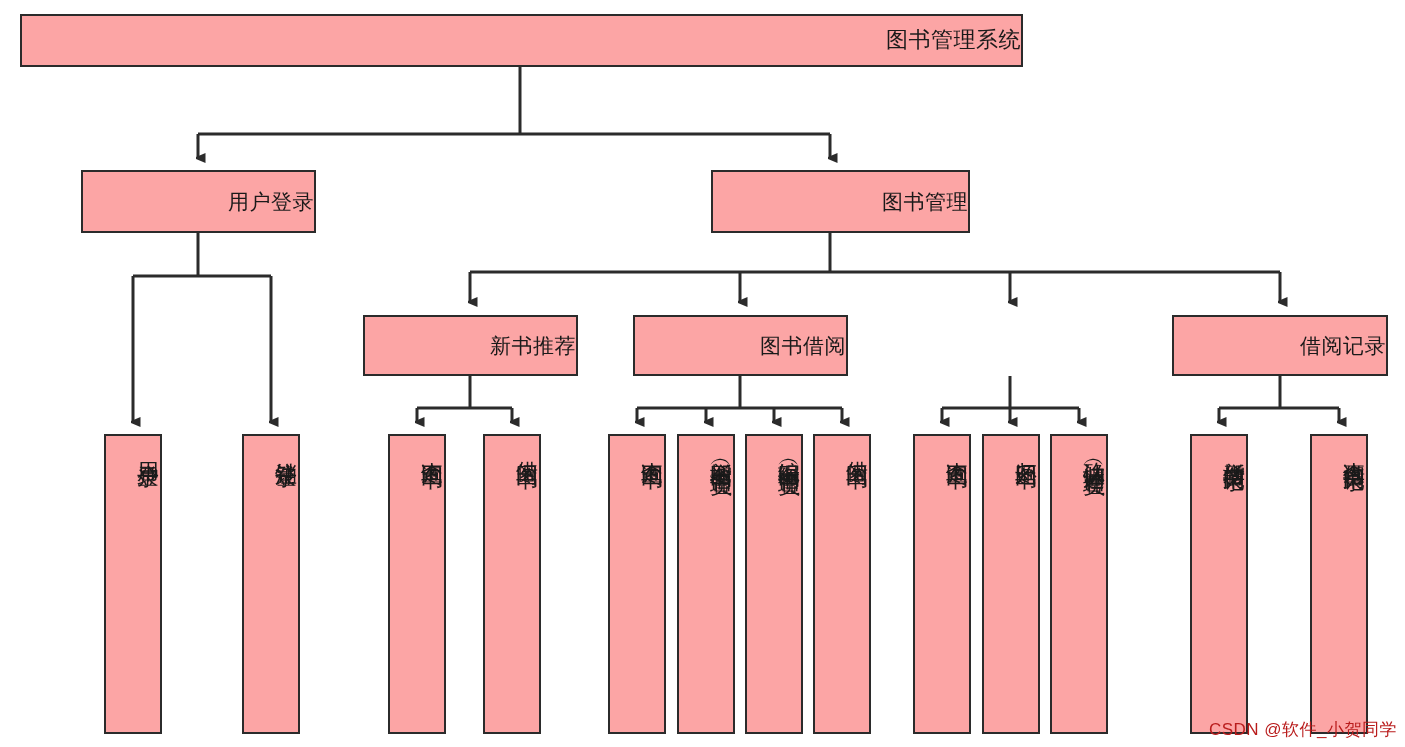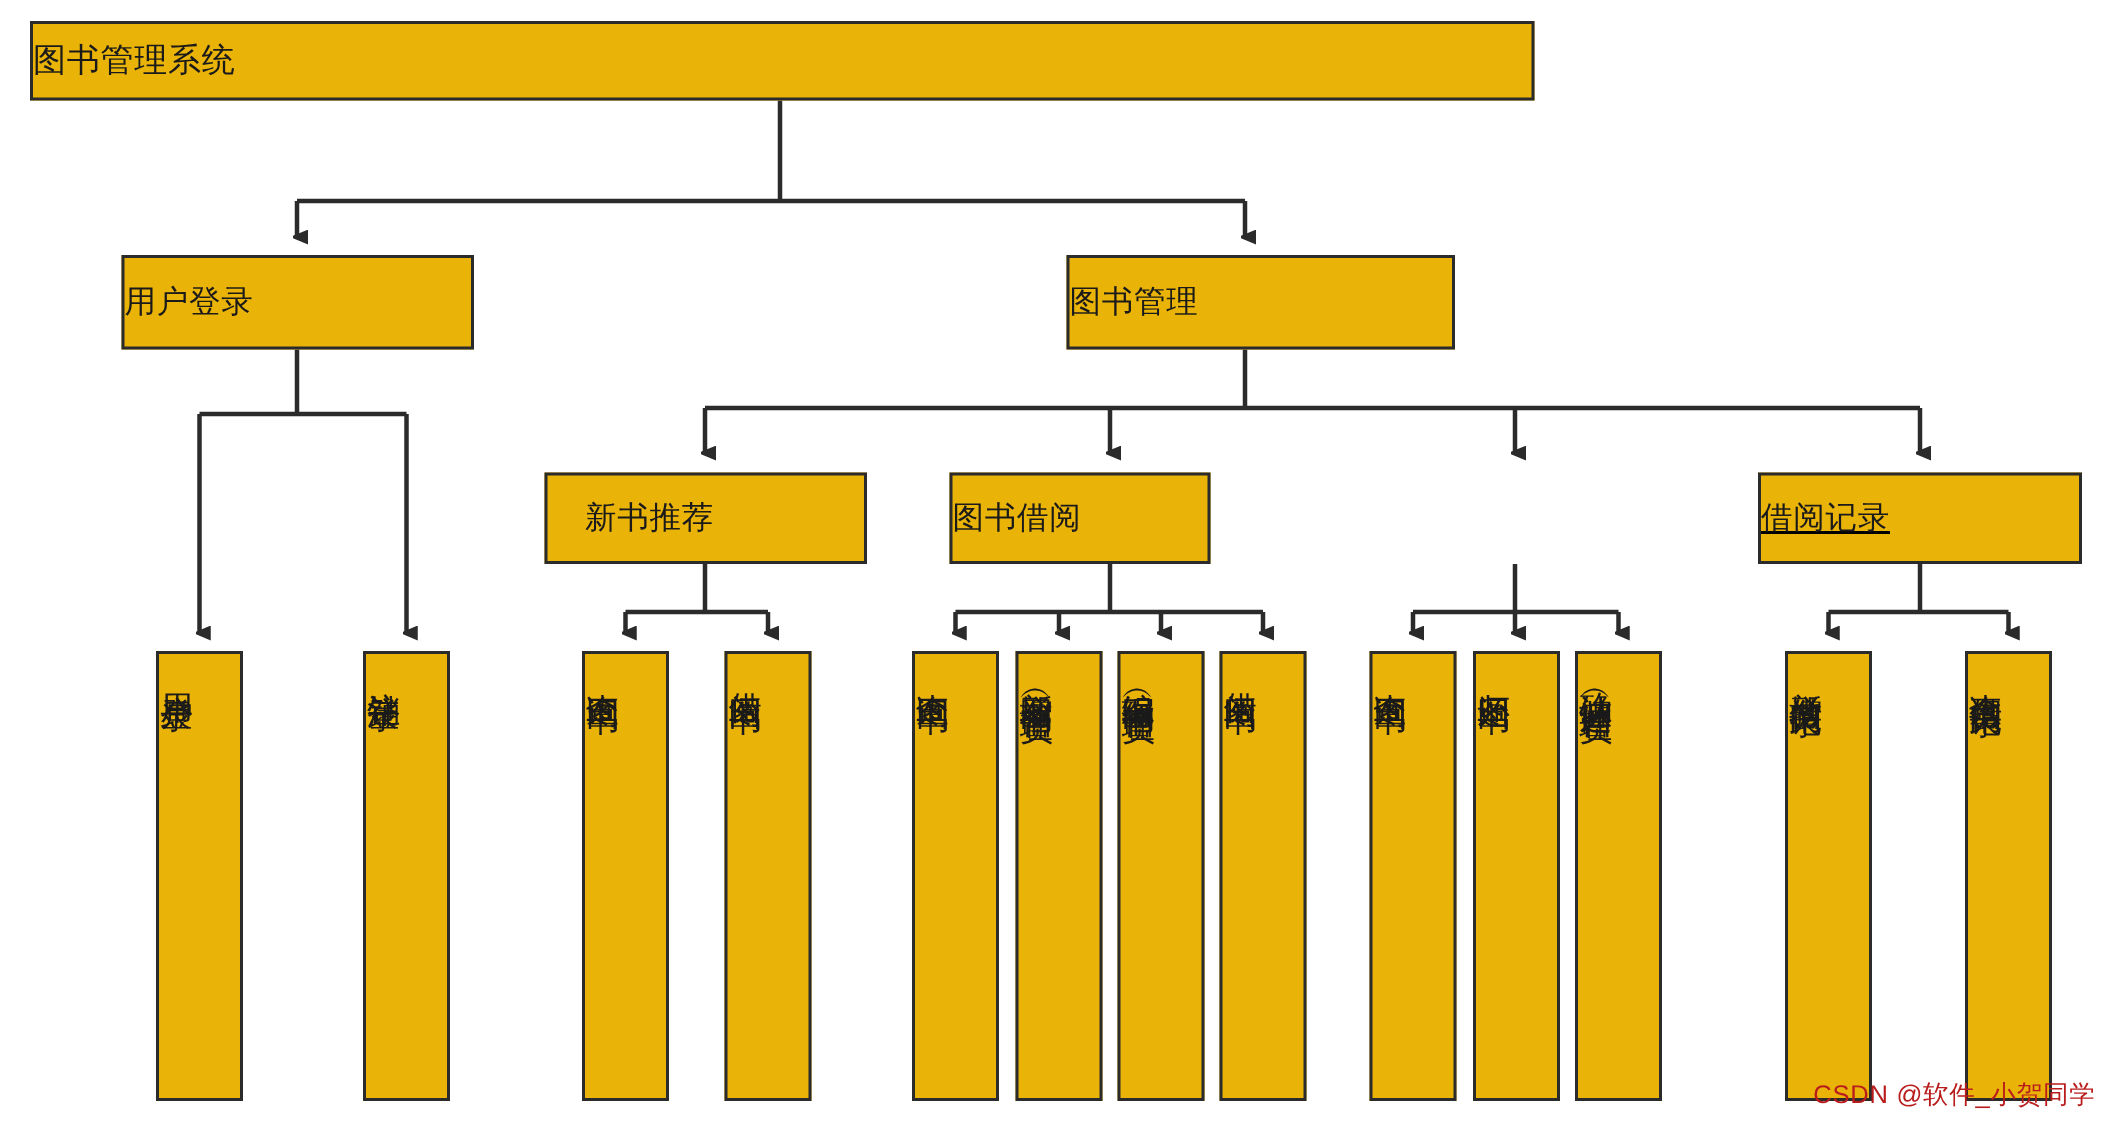--- a/index.html
+++ b/index.html
@@ -23,25 +23,25 @@
     position: absolute;
     top: 0;
     left: 0;
     width: 1405px;
     height: 747px;
     pointer-events: none;
   }
   .node {
     position: absolute;
     box-sizing: border-box;
-    background: #eab308;
+    background: #fca5a5;
     border: 2px solid #2b2b2b;
     display: flex;
     align-items: center;
-    justify-content: flex-start;
+    justify-content: flex-end;
     overflow: hidden;
   }
   .node .label {
     color: #1a1a1a;
     text-align: center;
     line-height: 1.12;
     letter-spacing: 0.5px;
   }
   .node.horizontal .label {
     font-size: 21px;
@@ -135,24 +135,24 @@
   <div class="node horizontal" style="left:81px; top:170px; width:235px; height:63px;">
     <span class="label">用户登录</span>
   </div>
   <div class="node horizontal" style="left:711px; top:170px; width:259px; height:63px;">
     <span class="label">图书管理</span>
   </div>
 
   <div class="node horizontal" style="left:363px; top:315px; width:215px; height:61px;padding-left:25px;">
     <span class="label">新书推荐</span>
   </div>
-  <div class="node horizontal" style="left:633px; top:315px; width:174px; height:61px;">
+  <div class="node horizontal" style="left:633px; top:315px; width:215px; height:61px;">
     <span class="label">图书借阅</span>
   </div>
-  <div class="node horizontal" style="left:1172px; top:315px; width:216px; height:61px;text-decoration:underline;">
+  <div class="node horizontal" style="left:1172px; top:315px; width:216px; height:61px;">
     <span class="label">借阅记录</span>
   </div>
 
   <div class="node vertical" style="left:104px; top:434px; width:58px; height:300px;">
     <span class="label">用户登录</span>
   </div>
   <div class="node vertical" style="left:242px; top:434px; width:58px; height:300px;">
     <span class="label">注销登录</span>
   </div>
 

